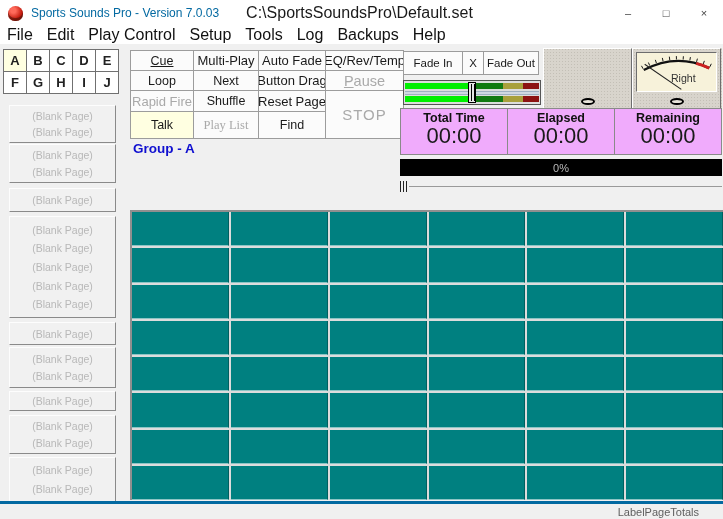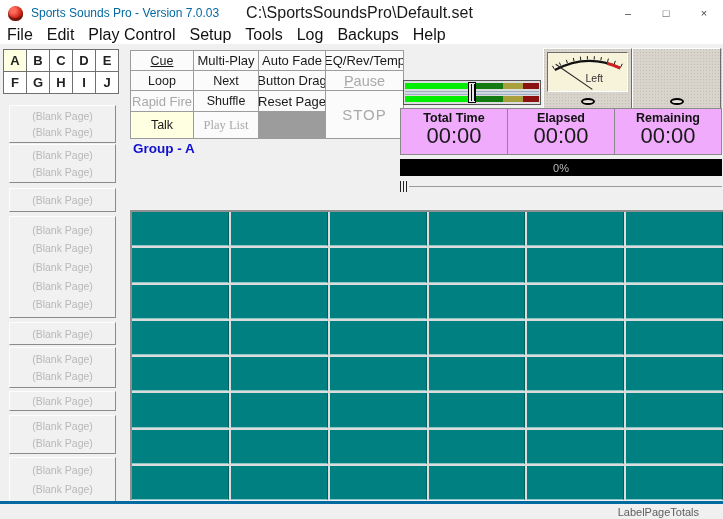--- a/index.html
+++ b/index.html
@@ -199,68 +199,74 @@
       <div class="tb-btn sm" style="grid-area: eq;">EQ/Rev/Temp</div>
       <div class="tb-btn md" style="grid-area: loop;">Loop</div>
       <div class="tb-btn md" style="grid-area: next;">Next</div>
       <div class="tb-btn sm" style="grid-area: drag;">Button Drag</div>
       <div class="tb-btn lg disabled" style="grid-area: pause;"><u>P</u>ause</div>
       <div class="tb-btn sm disabled" style="grid-area: rapid;">Rapid Fire</div>
       <div class="tb-btn md" style="grid-area: shuffle;">Shuffle</div>
       <div class="tb-btn sm" style="grid-area: reset;">Reset Page</div>
       <div class="tb-btn md highlight" style="grid-area: talk;">Talk</div>
       <div class="tb-btn md disabled" style="grid-area: playlist; font-family: Liberation Serif, serif;">Play List</div>
+      <div class="tb-btn md" style="grid-area: find;">Find</div>
       <div class="tb-btn xl disabled" style="grid-area: stop;">STOP</div>
     </div>
 
   <div class="group-label">Group - A</div>
 
   <div class="rpanel">
+    <div class="fade-row">
+        <div class="fade-btn" style="width: 60px;">Fade In</div>
+        <div class="fade-btn" style="width: 22px;">X</div>
+        <div class="fade-btn" style="width: 56px;">Fade Out</div>
+      </div>
 
     <div class="volume">
       <div class="vbar top">
           <div class="vseg" style="width: 48%; background: rgb(0, 239, 0);"></div>
           <div class="vseg" style="width: 25%; background: rgb(17, 122, 17);"></div>
           <div class="vseg" style="width: 15%; background: rgb(168, 160, 60);"></div>
           <div class="vseg" style="width: 12%; background: rgb(140, 18, 18);"></div>
         </div>
       <div class="vgroove"></div>
       <div class="vbar bot">
           <div class="vseg" style="width: 48%; background: rgb(0, 239, 0);"></div>
           <div class="vseg" style="width: 25%; background: rgb(17, 122, 17);"></div>
           <div class="vseg" style="width: 15%; background: rgb(168, 160, 60);"></div>
           <div class="vseg" style="width: 12%; background: rgb(140, 18, 18);"></div>
         </div>
       <div class="vthumb" style="left: calc(50% - 4px);"></div>
     </div>
 
     <div class="meters">
+        <div class="meter">
+          <div class="screw"></div>
+        </div>
         <div class="meter">
           <div class="meter-face">
             <svg viewBox="0 0 82 38">
               <path d="M7 17 Q41 -1 75 15" fill="none" stroke="#111" stroke-width="2.4"></path>
               <path d="M61.400000000000006 9.96 L68.2 12.14 L75 15" fill="none" stroke="#cc2020" stroke-width="3"></path>
               <line x1="6.298168419371451" y1="15.674318125479408" x2="4.660561397904836" y2="12.581060418264691" stroke="#111" stroke-width="1"></line>
               <line x1="13.208142693353661" y1="12.361702162604418" x2="11.827142311178871" y2="9.145673875348058" stroke="#111" stroke-width="1"></line>
               <line x1="20.130689637599264" y1="9.735307828426336" x2="19.035632125330878" y2="6.411026094754448" stroke="#111" stroke-width="1"></line>
               <line x1="27.064595316227223" y1="7.797979583554563" x2="26.281984387424078" y2="4.386598611848548" stroke="#111" stroke-width="1"></line>
               <line x1="34.00748770021015" y1="6.5524049561693145" x2="33.55829233403382" y2="3.081349853897713" stroke="#111" stroke-width="1"></line>
               <line x1="40.95590142259716" y1="6.00064836830347" x2="40.85300474199054" y2="2.5021612276782355" stroke="#111" stroke-width="1"></line>
               <line x1="47.90561954471006" y1="6.143723116607346" x2="48.15206514903356" y2="2.65241038869115" stroke="#111" stroke-width="1"></line>
               <line x1="54.85223855712615" y1="6.9813601823639" x2="55.44079519042052" y2="3.531200607879672" stroke="#111" stroke-width="1"></line>
               <line x1="61.79179257091304" y1="8.512070933582258" x2="62.705975236376794" y2="5.133569778607527" stroke="#111" stroke-width="1"></line>
               <line x1="68.72124099220547" y1="10.73347668769954" x2="69.93746997401821" y2="7.45158895899846" stroke="#111" stroke-width="1"></line>
               <line x1="75.63869555449482" y1="13.64277194669851" x2="77.1289851816494" y2="10.47590648899503" stroke="#111" stroke-width="1"></line>
               <line x1="46" y1="37" x2="8" y2="11" stroke="#222" stroke-width="1.1"></line>
-              <text x="48" y="29" text-anchor="middle" font-size="11" fill="#333">Left</text>
+              <text x="48" y="29" text-anchor="middle" font-size="11" fill="#333">Right</text>
             </svg>
           </div>
-          <div class="screw"></div>
-        </div>
-        <div class="meter">
           <div class="screw"></div>
         </div>
       </div>
 
     <div class="times">
         <div class="time-cell">
           <div class="time-label">Total Time</div>
           <div class="time-value">00:00</div>
         </div>
         <div class="time-cell">

